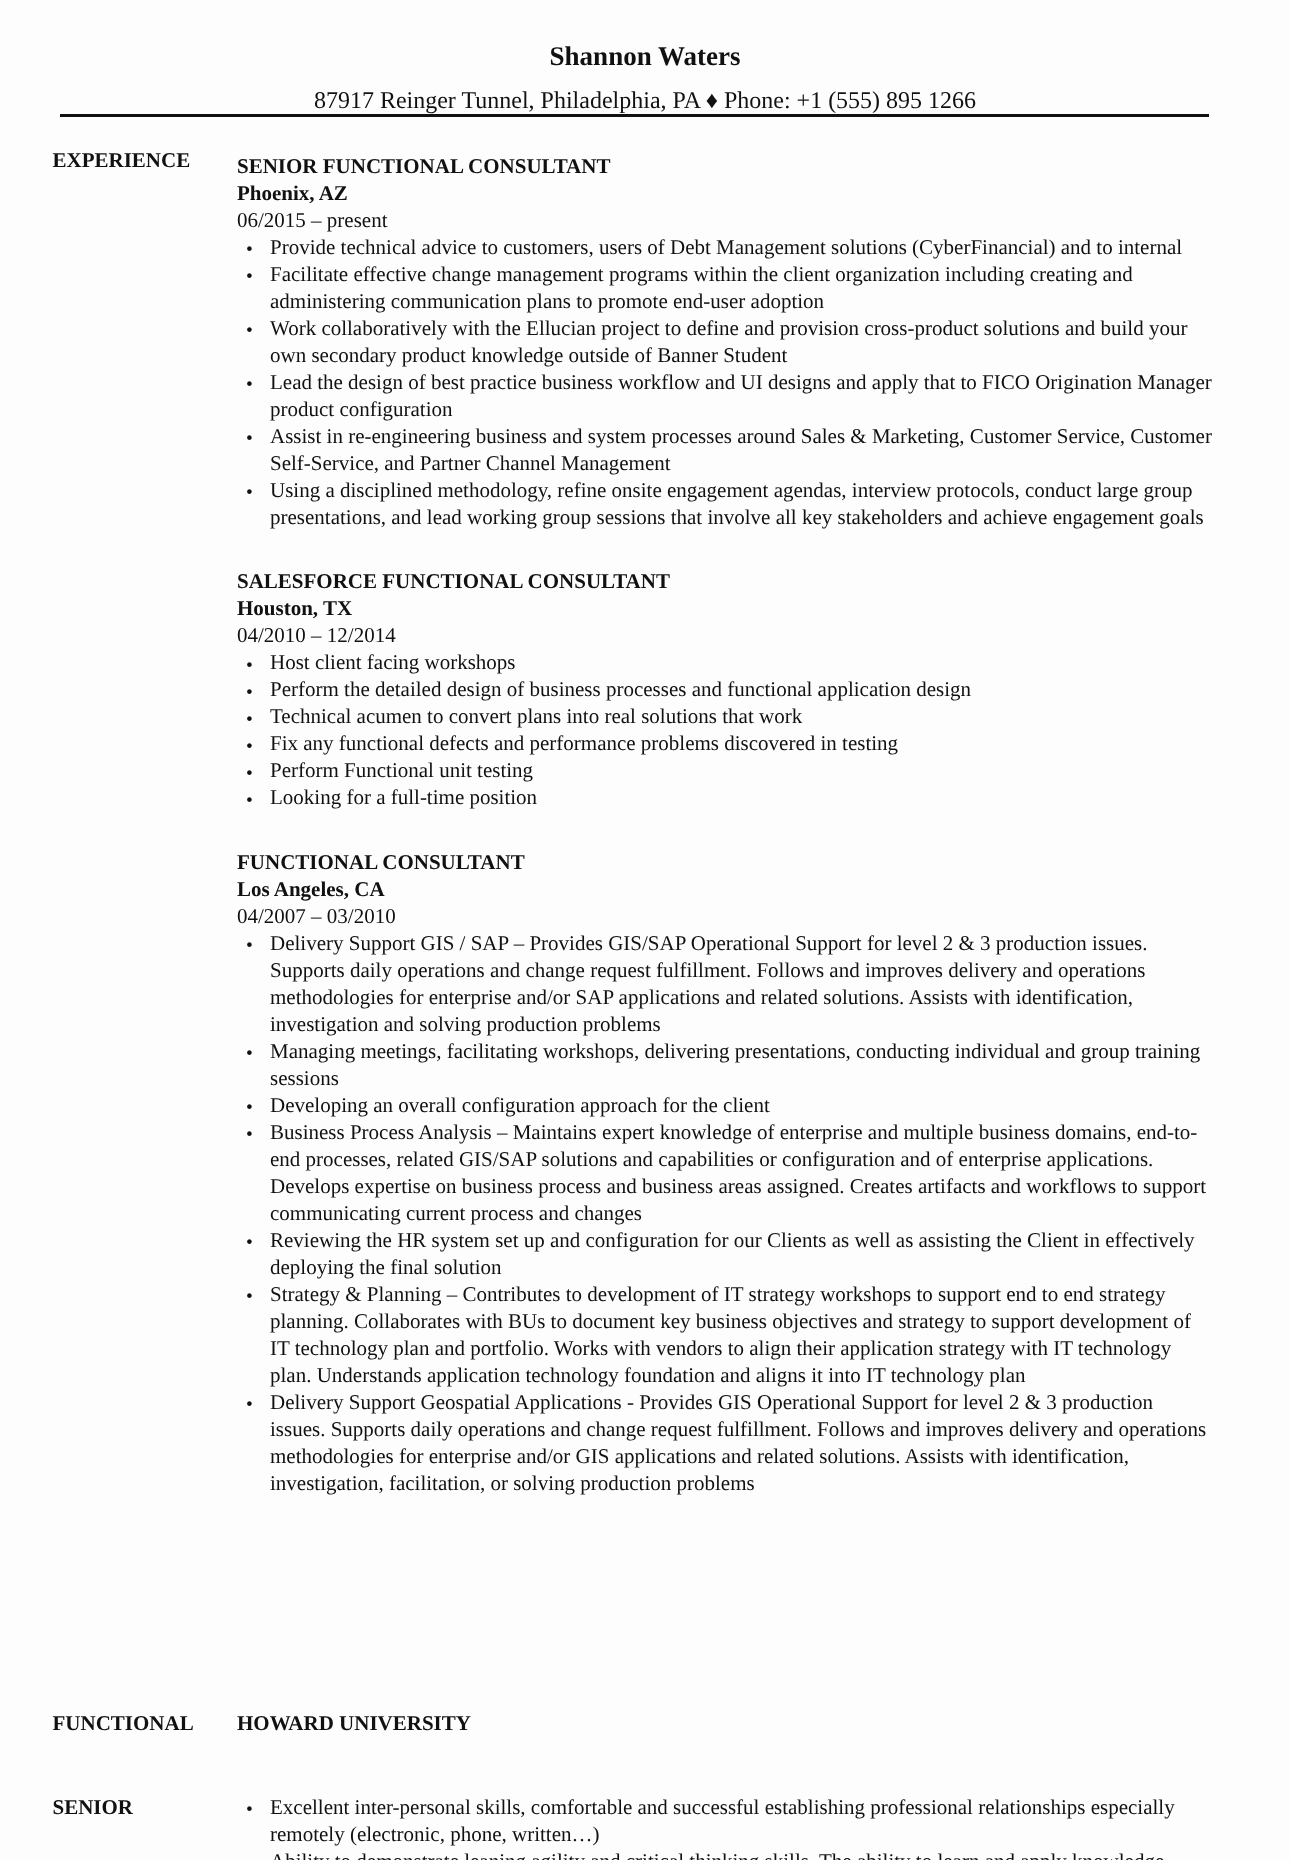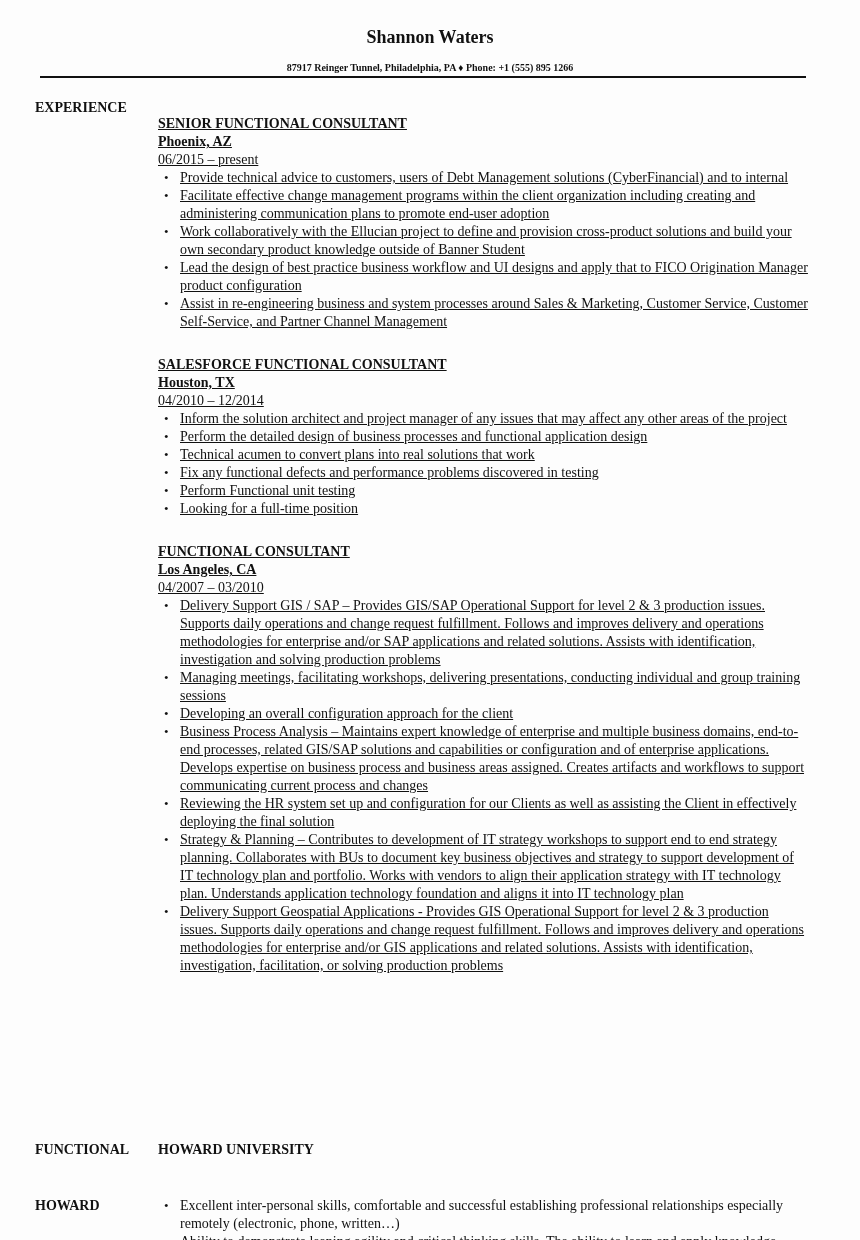--- a/index.html
+++ b/index.html
@@ -10,31 +10,31 @@
     font-size: 14px; line-height: 18px;
     position: relative;
   }
   .page { position: absolute; left: 0; top: 0; width: 860px; height: 1200px; }
   .name {
     position: absolute; top: 26px; left: 0; width: 860px;
     text-align: center; font-weight: bold; font-size: 18px; line-height: 22px;
   }
   .contact {
     position: absolute; top: 59px; left: 0; width: 860px;
-    text-align: center; font-weight: bold; font-size: 10px; line-height: 18px;
+    text-align: center; font-weight: normal; font-size: 16px; line-height: 18px;
   }
   .rule {
     position: absolute; top: 76px; left: 40px; width: 766px; height: 2px; background: #111;
   }
   .section { position: absolute; left: 0; width: 860px; }
   .section-label {
     position: absolute; left: 35px; top: 0; font-weight: bold; font-size: 14px;
   }
   .section-body { position: absolute; left: 158px; top: 0; width: 650px; }
-  .job { margin: 16px 0 25px 0; text-decoration: underline; }
+  .job { margin: 4px 0 25px 0; }
   .job-title { font-weight: bold; }
   .job-loc { font-weight: bold; }
   ul.bullets { margin: 0; padding: 0; list-style: none; }
   ul.bullets li { position: relative; padding-left: 22px; }
   ul.bullets li::before {
     content: "\2022"; position: absolute; left: 6px; top: 0; font-size: 13px;
   }
   .edu-school { font-weight: bold; }
   .edu-degree { font-weight: bold; }
 </style>
@@ -53,29 +53,30 @@
       <div class="job">
         <div class="job-title">SENIOR FUNCTIONAL CONSULTANT</div>
         <div class="job-loc">Phoenix, AZ</div>
         <div class="job-dates">06/2015 – present</div>
         <ul class="bullets">
           <li>Provide technical advice to customers, users of Debt Management solutions (CyberFinancial) and to internal</li>
           <li>Facilitate effective change management programs within the client organization including creating and administering communication plans to promote end-user adoption</li>
           <li>Work collaboratively with the Ellucian project to define and provision cross-product solutions and build your own secondary product knowledge outside of Banner Student</li>
           <li>Lead the design of best practice business workflow and UI designs and apply that to FICO Origination Manager product configuration</li>
           <li>Assist in re-engineering business and system processes around Sales &amp; Marketing, Customer Service, Customer Self-Service, and Partner Channel Management</li>
+          <li>Using a disciplined methodology, refine onsite engagement agendas, interview protocols, conduct large group presentations, and lead working group sessions that involve all key stakeholders and achieve engagement goals</li>
         </ul>
       </div>
 
       <div class="job">
         <div class="job-title">SALESFORCE FUNCTIONAL CONSULTANT</div>
         <div class="job-loc">Houston, TX</div>
         <div class="job-dates">04/2010 – 12/2014</div>
         <ul class="bullets">
-          <li>Inform the solution architect and project manager of any issues that may affect any other areas of the project</li>
+          <li>Host client facing workshops</li>
           <li>Perform the detailed design of business processes and functional application design</li>
           <li>Technical acumen to convert plans into real solutions that work</li>
           <li>Fix any functional defects and performance problems discovered in testing</li>
           <li>Perform Functional unit testing</li>
           <li>Looking for a full-time position</li>
         </ul>
       </div>
 
       <div class="job">
         <div class="job-title">FUNCTIONAL CONSULTANT</div>
@@ -96,21 +97,21 @@
   </div>
 
   <div class="section" style="top:1141px;">
     <div class="section-label">FUNCTIONAL</div>
     <div class="section-body">
       <div class="edu-school">HOWARD UNIVERSITY</div>
     </div>
   </div>
 
   <div class="section" style="top:1197px;">
-    <div class="section-label">HOWARD</div>
+    <div class="section-label">SENIOR</div>
     <div class="section-body">
       <ul class="bullets">
         <li>Excellent inter-personal skills, comfortable and successful establishing professional relationships especially remotely (electronic, phone, written…)</li>
         <li>Ability to demonstrate leaning agility and critical thinking skills. The ability to learn and apply knowledge</li>
       </ul>
     </div>
   </div>
 </div>
 
 </body></html>

